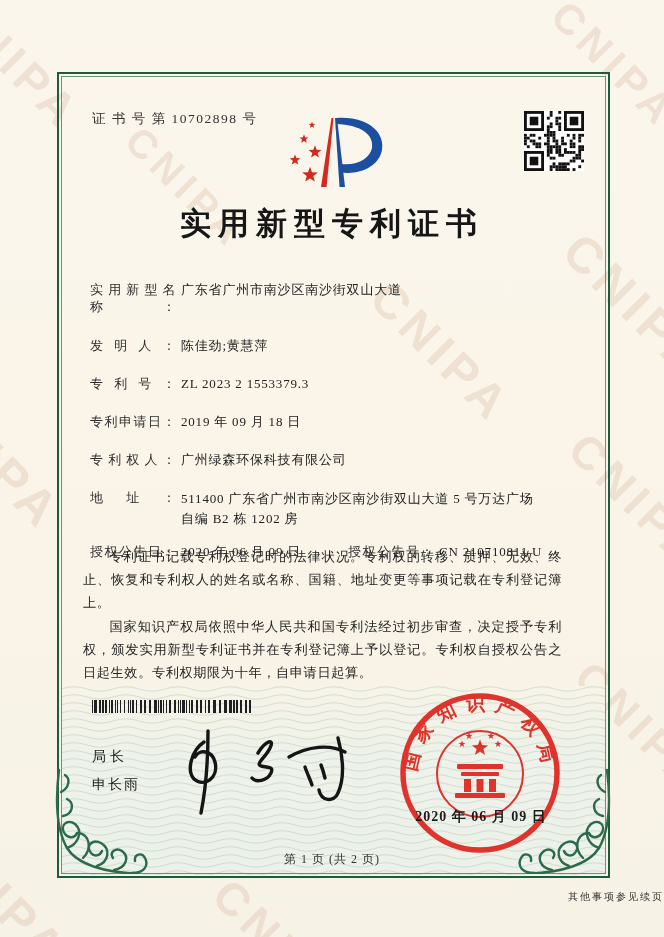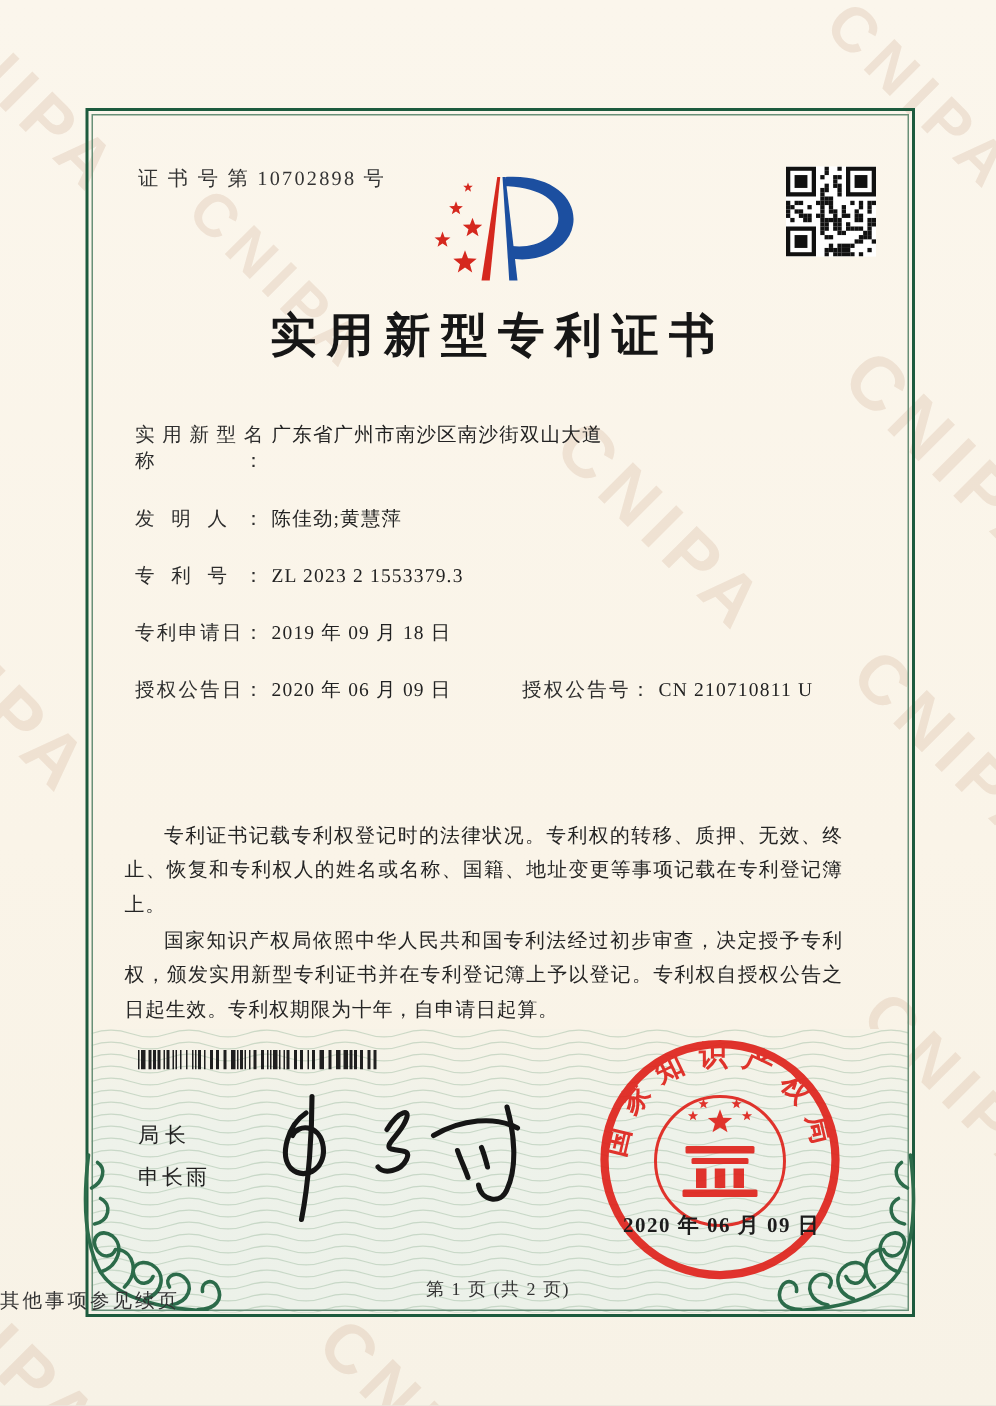--- a/index.html
+++ b/index.html
@@ -67,22 +67,22 @@
     font-size:14px; font-weight:bold; letter-spacing:1px; color:#1c1c1c;
   }
   .flourish { position:absolute; }
   .fl-left  { left:52px; top:768px; }
   .fl-right { left:516px; top:768px; transform:scaleX(-1); }
   .page-num {
     position:absolute; left:0; top:851px; width:100%; text-align:center;
     font-size:12px; letter-spacing:1px; color:#333;
   }
   .cont-note {
-    position:absolute; left:0; top:858px; width:100%; text-align:left;
-    font-size:13px; letter-spacing:2px; color:#333;
+    position:absolute; left:0; top:890px; width:100%; text-align:right;
+    font-size:10px; letter-spacing:2px; color:#333;
   }
 </style>
 </head>
 <body>
 
 <div class="page">
     <div class="watermark" style="left: 148px; top: 118px; font-size: 40px;">CNIPA</div>
     <div class="watermark" style="left: 240px; top: 868px; font-size: 46px;">CNIPA</div>
     <div class="watermark" style="left: -45px; top: 815px; font-size: 48px;">CNIPA</div>
     <div class="watermark" style="left: 600px; top: 652px; font-size: 44px;">CNIPA</div>
@@ -308,20 +308,31 @@
       <span class="fvalue">陈佳劲;黄慧萍</span>
     </div>
     <div class="frow tight">
       <span class="flabel">专利号：</span>
       <span class="fvalue">ZL 2023 2 1553379.3</span>
     </div>
     <div class="frow tight">
       <span class="flabel">专利申请日：</span>
       <span class="fvalue">2019 年 09 月 18 日</span>
     </div>
+    <div class="frow tight">
+      <span class="flabel">专利权人：</span>
+      <span class="fvalue">广州绿森环保科技有限公司</span>
+    </div>
+    <div class="frow addr-row">
+      <span class="flabel">地址：</span>
+      <span class="fvalue addr-val">
+        <span>511400 广东省广州市南沙区南沙街双山大道 5 号万达广场</span><br>
+        <span>自编 B2 栋 1202 房</span>
+      </span>
+    </div>
     <div class="frow" style="margin-top:14px;">
       <span class="flabel">授权公告日：</span>
       <span class="fvalue">2020 年 06 月 09 日</span>
       <span class="pair2">
         <span class="flabel">授权公告号：</span>
         <span class="fvalue">CN 210710811 U</span>
       </span>
     </div>
   </div>
 

